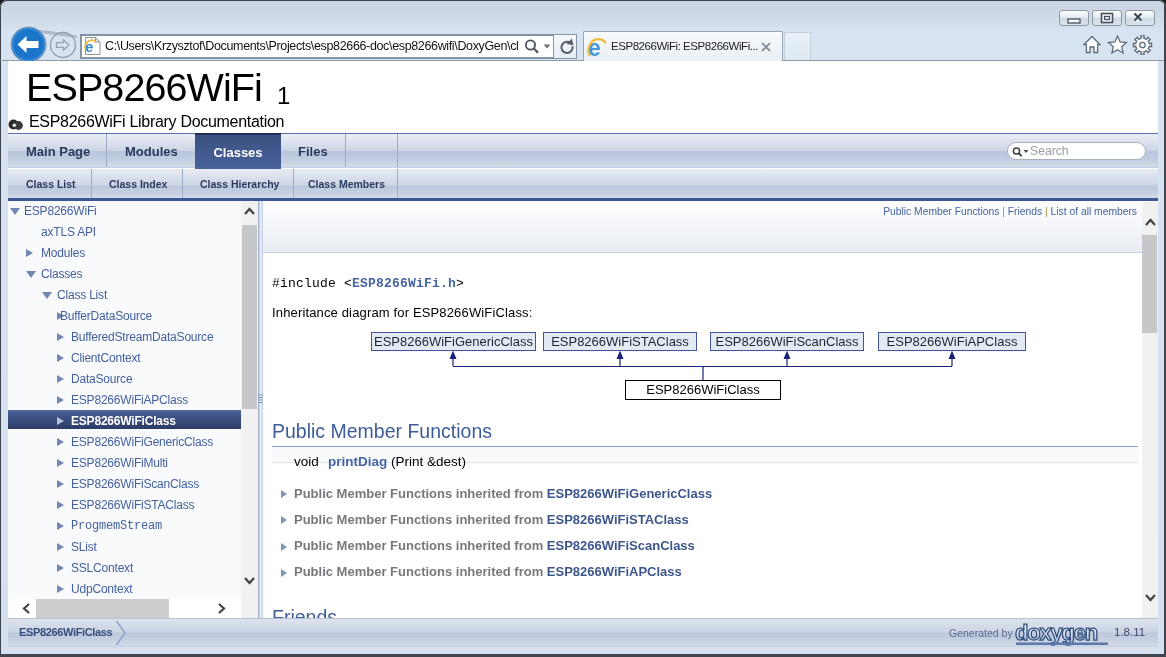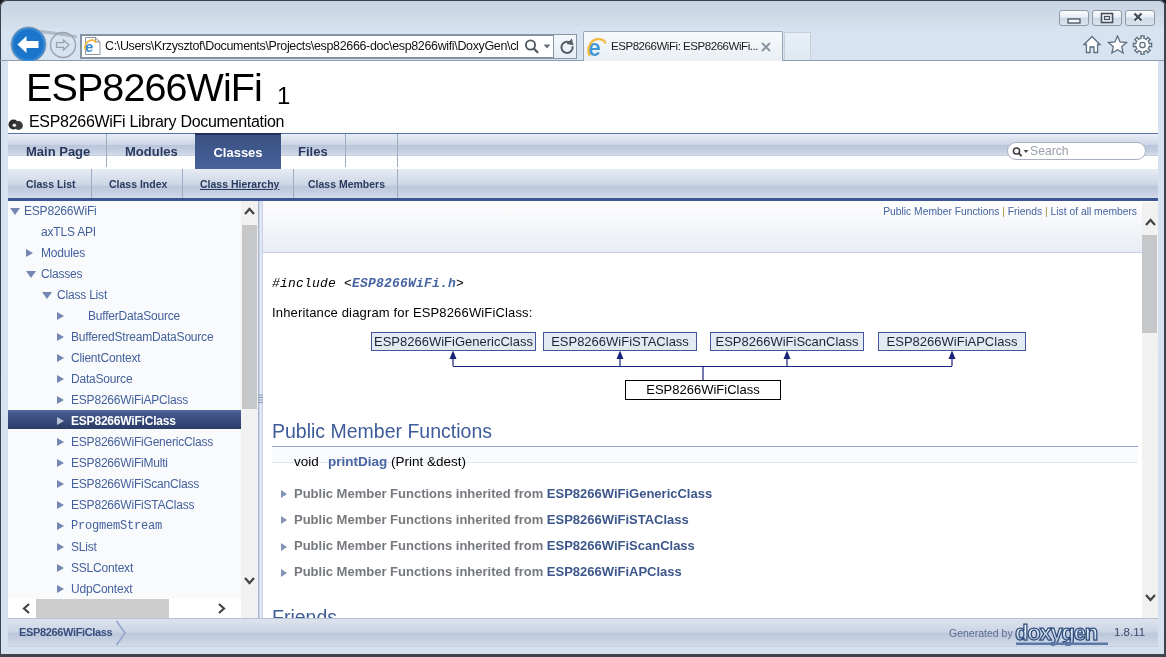--- a/index.html
+++ b/index.html
@@ -20,21 +20,21 @@
   #tab { position:absolute; left:583px; top:31px; width:200px; height:30px;
          background:linear-gradient(#f7fafc,#e9eff5); border:1px solid #98a5b3; border-bottom:none;
          border-radius:2px 2px 0 0; }
   #tabstub { position:absolute; left:784px; top:32px; width:27px; height:28px;
          background:linear-gradient(#e9f0f6,#dfe9f2); border:1px solid #c3cfdb; border-bottom:none; }
   #tabtext { position:absolute; left:611px; top:40px; font-size:11.5px; letter-spacing:-0.45px; color:#1c1c1c; }
   #page { position:absolute; left:8px; top:61px; width:1150px; height:586px; background:#fff; overflow:hidden; }
   #projname { position:absolute; left:18px; top:4px; font-size:39.5px; letter-spacing:-0.9px; color:#000; }
   #projnumber { position:absolute; left:269px; top:20.5px; font-size:24px; color:#000; }
   #projbrief { position:absolute; left:21px; top:52px; font-size:16px; letter-spacing:-0.3px; color:#000; }
-  #tabs1 { position:absolute; left:0; top:72px; width:1150px; height:23px;
+  #tabs1 { position:absolute; left:0; top:72px; width:1150px; height:35px;
            background:linear-gradient(#eaeef5 0%,#ccd5e5 51%,#b9c5dc 53%,#c5cfe1 82%,#d6dde9 100%);
            border-top:1px solid #5670a8; border-bottom:1px solid #c3cfe0; }
   #tabs2 { position:absolute; left:0; top:108px; width:1150px; height:32px;
            background:linear-gradient(#e8ecf4 0%,#ccd5e5 56%,#bcc7dd 60%,#c8d1e2 85%,#d4dbe8 100%);
            border-bottom:3px solid #3a5694; }
   .tab1sep { position:absolute; top:0; width:1px; height:33px; background:#9dabc4; }
   .tab2sep { position:absolute; top:0; width:1px; height:29px; background:#9dabc4; }
   .tablbl { position:absolute; font-size:13px; font-weight:bold; color:#283a5d; }
   .tablbl2 { position:absolute; font-size:10.5px; font-weight:bold; color:#283a5d; }
   #activetab { position:absolute; left:187px; top:-1px; width:86px; height:37px;
@@ -54,21 +54,21 @@
   .sbtrack { position:absolute; background:#f1f1f1; }
   .sbthumb { position:absolute; background:#c6c7c9; }
   .chev { position:absolute; }
   #splitter { position:absolute; left:250px; top:140px; width:6px; height:417px; background:linear-gradient(90deg,#98a8cc,#eef2fa 45%,#dde6f4 55%,#aebfde); }
   #main { position:absolute; left:255px; top:140px; width:879px; height:417px; background:#fff; overflow:hidden; }
   #mainhdr { position:absolute; left:0; top:0; width:879px; height:52px;
              background:linear-gradient(#fdfdfe 10%,#e8edf4); border-bottom:1px solid #c4cfe5; }
   #summarylinks { position:absolute; right:5px; top:4.5px; font-size:10.3px; color:#a58c3c; }
   #summarylinks a { color:#4464a1; }
   #pagetitle { position:absolute; left:9px; top:18px; font-size:20px; font-weight:bold; color:#000; }
-  .mono { font-family:"Liberation Mono", monospace;font-style:italic; }
+  .mono { font-family:"Liberation Mono", monospace; }
   .dbox { position:absolute; height:19px; background:#e4eaf4; border:1px solid #42549b;
           font-size:13px; color:#1c2633; text-align:center; line-height:17px; }
   .dbox.white { background:#fff; border:1px solid #000; height:20px; line-height:18px; color:#000; }
   .ghead { position:absolute; left:9px; font-size:19.5px; color:#3e5c9a; }
   .gline { position:absolute; left:9px; width:866px; height:1px; background:#8aa0cc; }
   #memrow { position:absolute; left:9px; top:247px; width:866px; height:15px; background:#f9fafc;
             border-bottom:1px solid #dee4f0; font-size:13.5px; color:#000; }
   #memrow a { color:#4665a2; font-weight:bold; text-decoration:none;text-align:center; }
   .inhrow { position:absolute; left:18px; width:856px; font-size:13px; font-weight:bold; color:#75797e; }
   .inhrow a { color:#3d578c; text-decoration:none; }
@@ -164,38 +164,38 @@
         <path d="M11.5 4 L16.5 4 L14 7 Z" fill="#4a4a4a"></path>
       </svg>
       <div class="abs" style="left:1022px;top:9.5px;font-size:12.2px;color:#9aa0a8;">Search</div>
     </div>
 
     <div id="tabs2">
       <div class="tablbl2" style="left:18px;top:9px;">Class List</div>
       <div class="tab2sep" style="left:83px;"></div>
       <div class="tablbl2" style="left:101px;top:9px;">Class Index</div>
       <div class="tab2sep" style="left:174px;"></div>
-      <div class="tablbl2" style="left:192px;top:9px;text-decoration:underline;">Class Hierarchy</div>
+      <div class="tablbl2" style="left:192px;top:9px;">Class Hierarchy</div>
       <div class="tab2sep" style="left:285px;"></div>
       <div class="tablbl2" style="left:300px;top:9px;">Class Members</div>
       <div class="tab2sep" style="left:389px;"></div>
     </div>
 
     <div id="sidenav">
       <div class="tri-d" style="left:2px;top:7px;"></div>
       <div class="titem" style="left:16px;top:3px;">ESP8266WiFi</div>
       <div class="titem" style="left:33px;top:24px;">axTLS API</div>
       <div class="tri-r" style="left:18px;top:47.5px;border-left-color:#7487b3;"></div>
       <div class="titem" style="left:33px;top:45px;">Modules</div>
       <div class="tri-d" style="left:18px;top:70px;"></div>
       <div class="titem" style="left:33px;top:66px;">Classes</div>
       <div class="tri-d" style="left:34px;top:91px;"></div>
       <div class="titem" style="left:49px;top:87px;">Class List</div>
       <div class="tri-r" style="left:48.5px;top:110.5px;border-left-color:#7487b3;"></div>
-      <div class="titem" style="left:80px;top:108px;">BufferDataSource</div>
+      <div class="titem" style="left:52px;top:108px;">BufferDataSource</div>
       <div class="tri-r" style="left:48.5px;top:131.5px;border-left-color:#7487b3;"></div>
       <div class="titem" style="left:63px;top:129px;">BufferedStreamDataSource</div>
       <div class="tri-r" style="left:48.5px;top:152.5px;border-left-color:#7487b3;"></div>
       <div class="titem" style="left:63px;top:150px;">ClientContext</div>
       <div class="tri-r" style="left:48.5px;top:173.5px;border-left-color:#7487b3;"></div>
       <div class="titem" style="left:63px;top:171px;">DataSource</div>
       <div class="tri-r" style="left:48.5px;top:194.5px;border-left-color:#7487b3;"></div>
       <div class="titem" style="left:63px;top:192px;">ESP8266WiFiAPClass</div>
       <div id="selitem" style="top:209px;"></div>
       <div class="tri-r" style="left:48.5px;top:215.5px;border-left-color:#b9c3d8;"></div>

